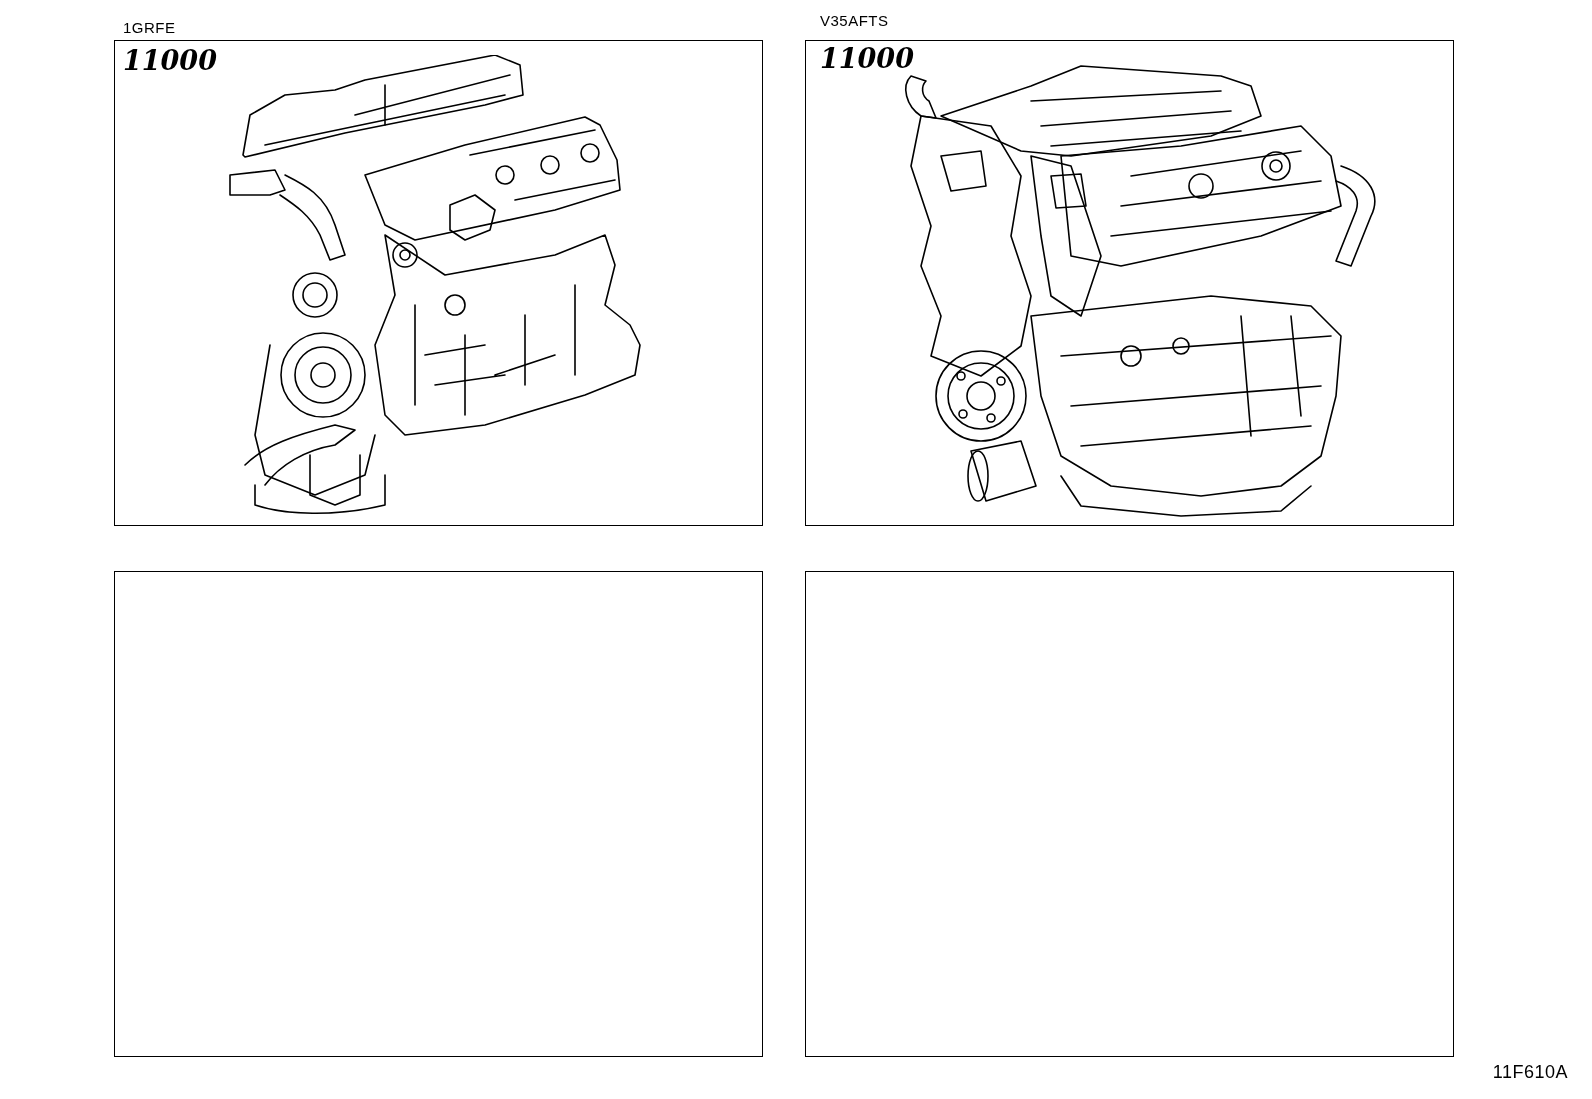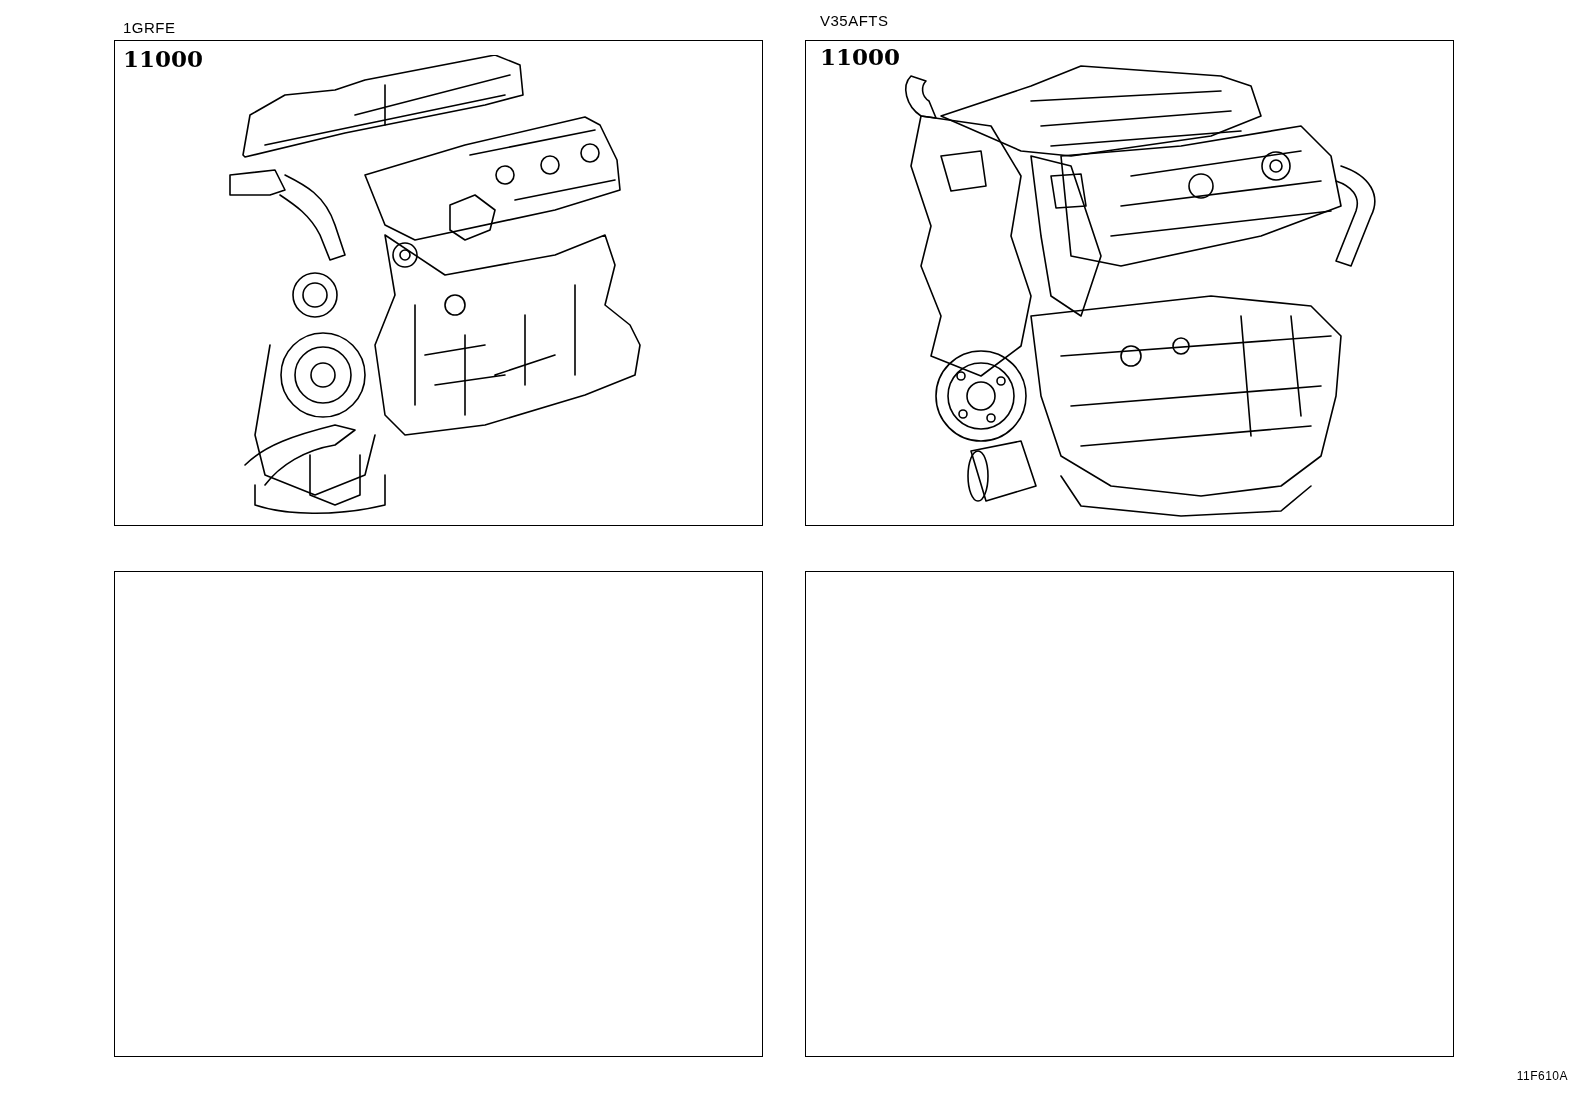--- a/index.html
+++ b/index.html
@@ -1,20 +1,20 @@
 <!DOCTYPE html>
 <html><head>
 <meta charset="utf-8">
 <style>
   html, body { margin:0; padding:0; background:#ffffff; }
   body { width:1592px; height:1099px; position:relative; overflow:hidden; font-family:"Liberation Sans", sans-serif; color:#000; }
   .engine-label { position:absolute; font-size:15px; letter-spacing:0.5px; }
   .panel { position:absolute; box-sizing:border-box; border:1.5px dotted #000; outline:1px solid #000; outline-offset:-1px; background:#fff; }
-  .part-no { position:absolute; left:8px; top:4px; font-family:"DejaVu Serif", "Liberation Serif", serif; font-weight:bold; font-size:23px; }
-  .fig-code { position:absolute; right:30px; bottom:18px; font-size:12px; letter-spacing:0.5px; }
+  .part-no { position:absolute; left:8px; top:4px; font-family:"DejaVu Serif", "Liberation Serif", serif; font-weight:bold; font-size:27px;font-style:italic; }
+  .fig-code { position:absolute; right:30px; bottom:18px; font-size:18px; letter-spacing:0.5px; }
   svg.engine { position:absolute; }
   svg.engine * { fill:none; stroke:#000; stroke-width:1.6; stroke-linejoin:round; stroke-linecap:round; }
 </style>
 </head>
 <body>
 
 <div class="engine-label" style="left:123px;top:19px;">1GRFE</div>
 <div class="panel" style="left:114px;top:40px;width:649px;height:486px;">
   <div class="part-no">11000</div>
   <svg class="engine" style="left:110px;top:14px;" width="440" height="466" viewBox="0 0 440 466">

